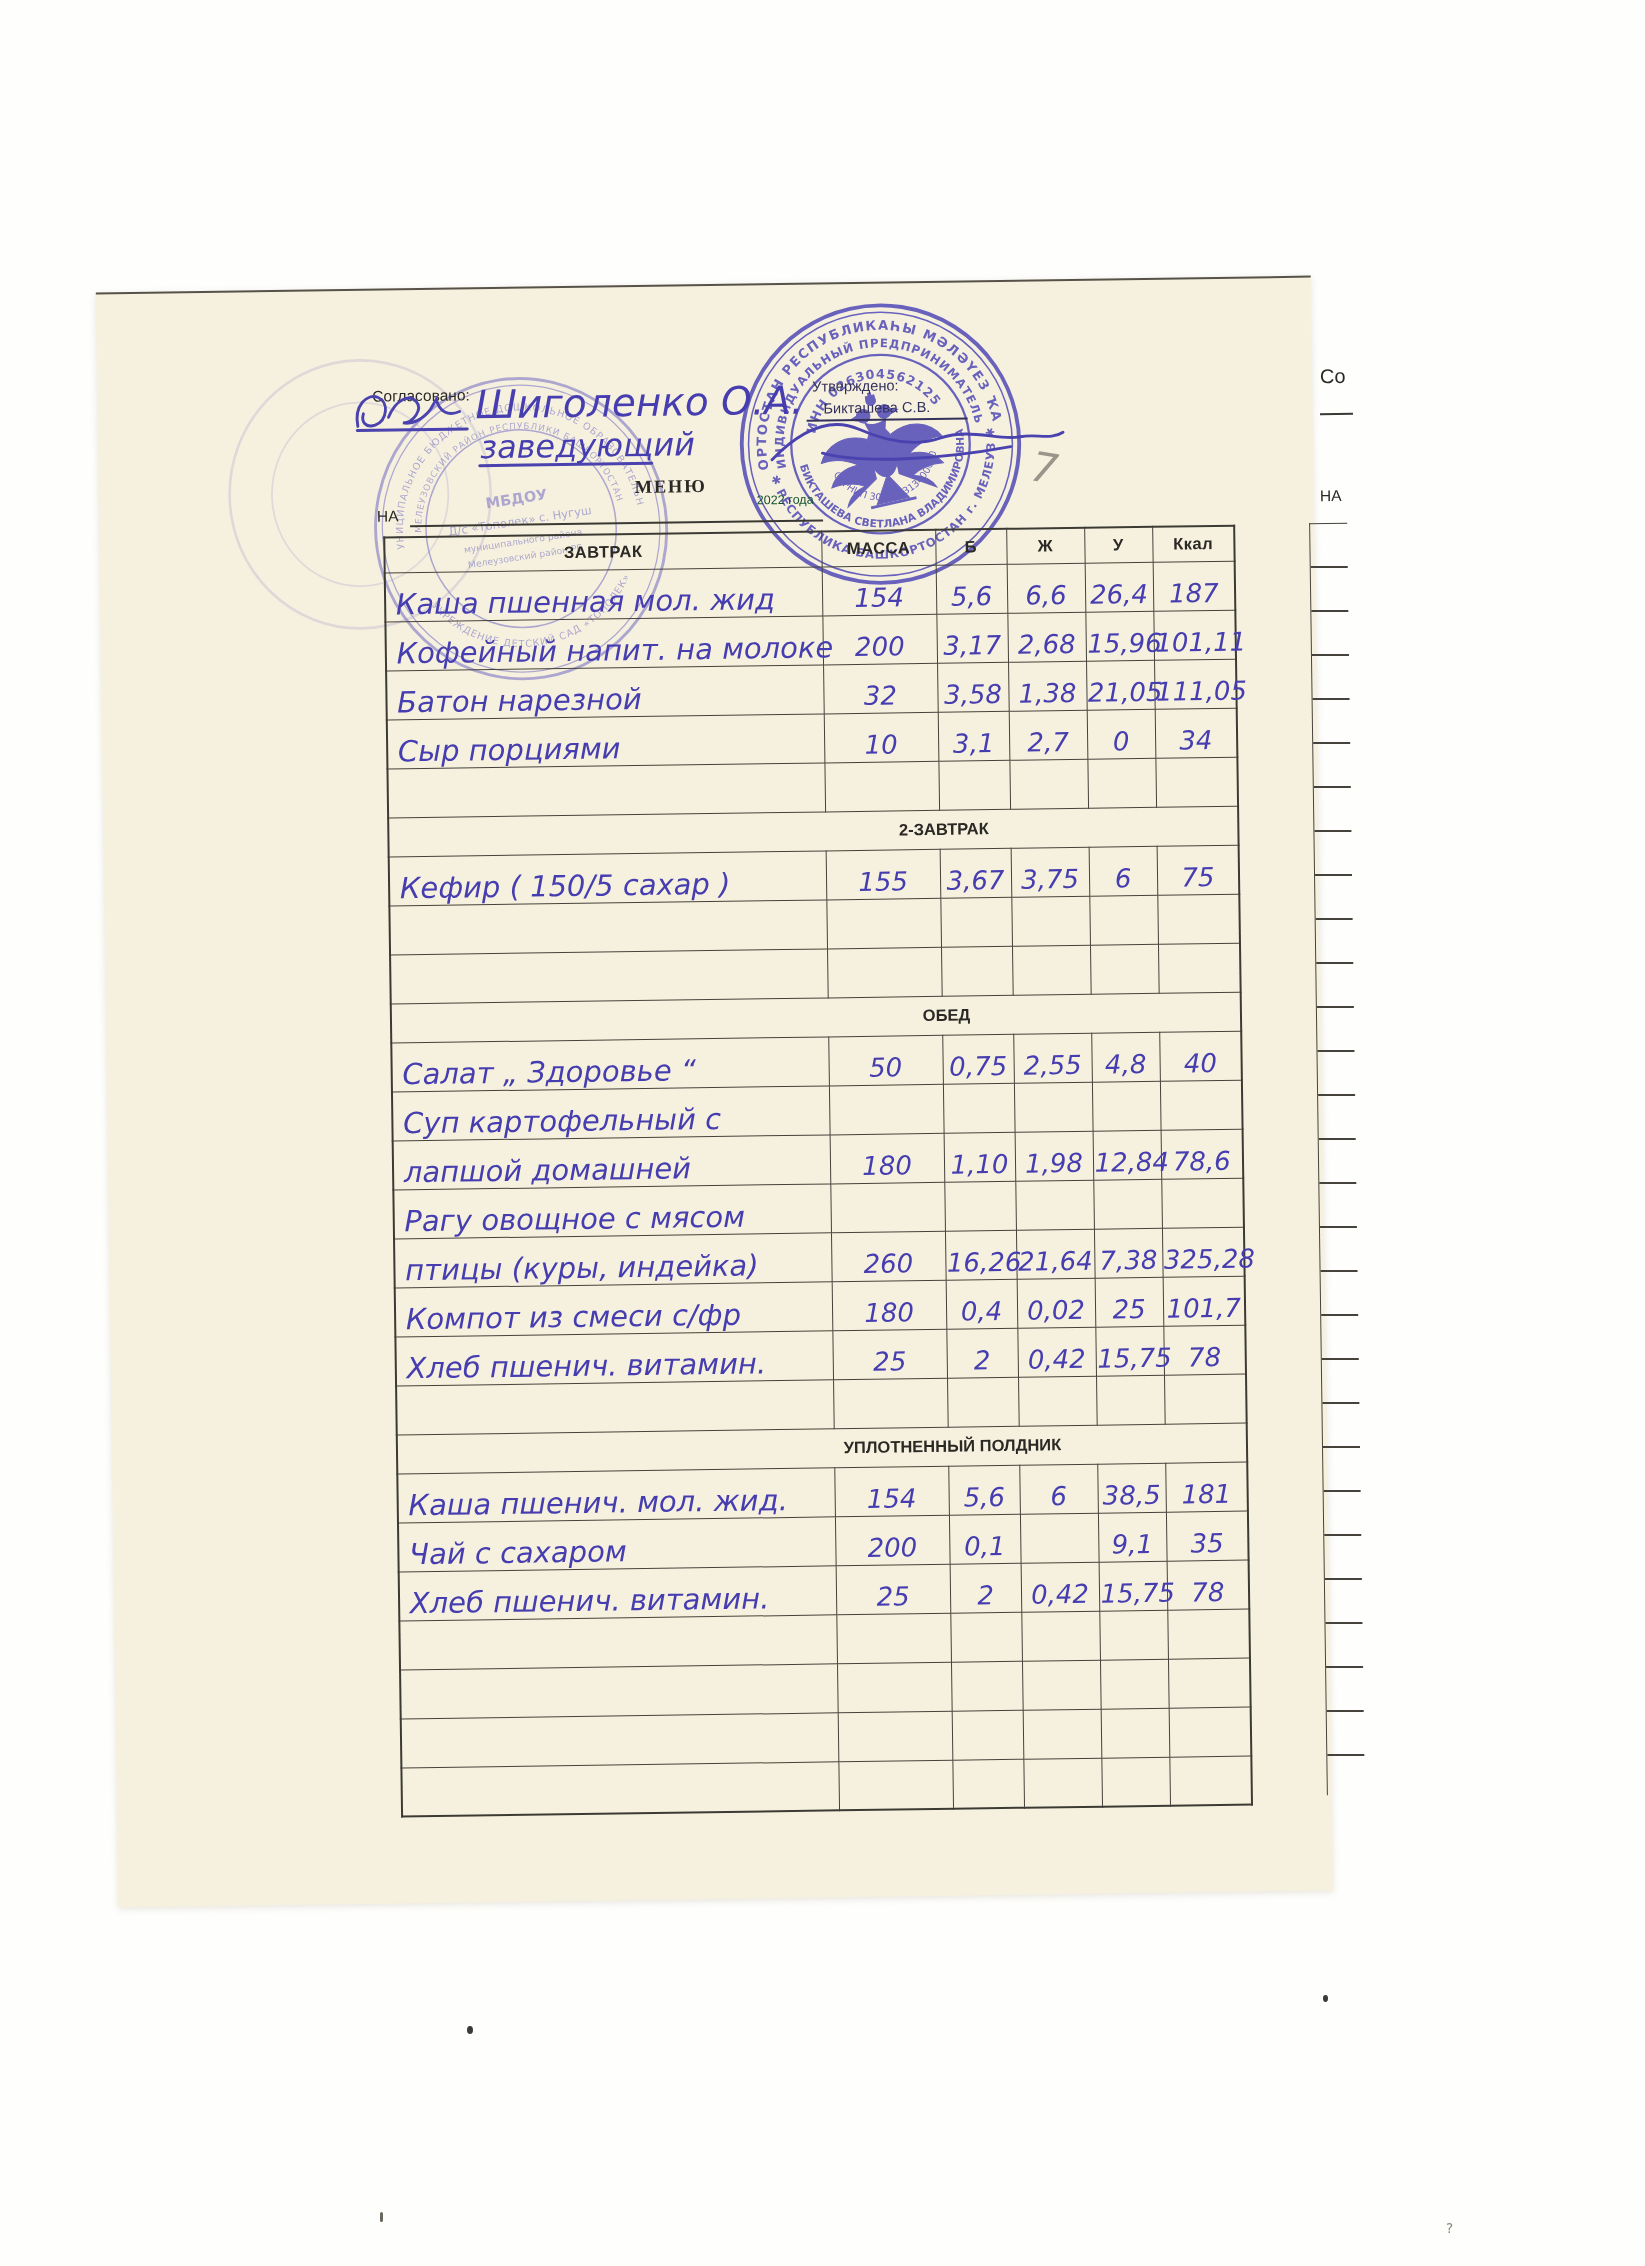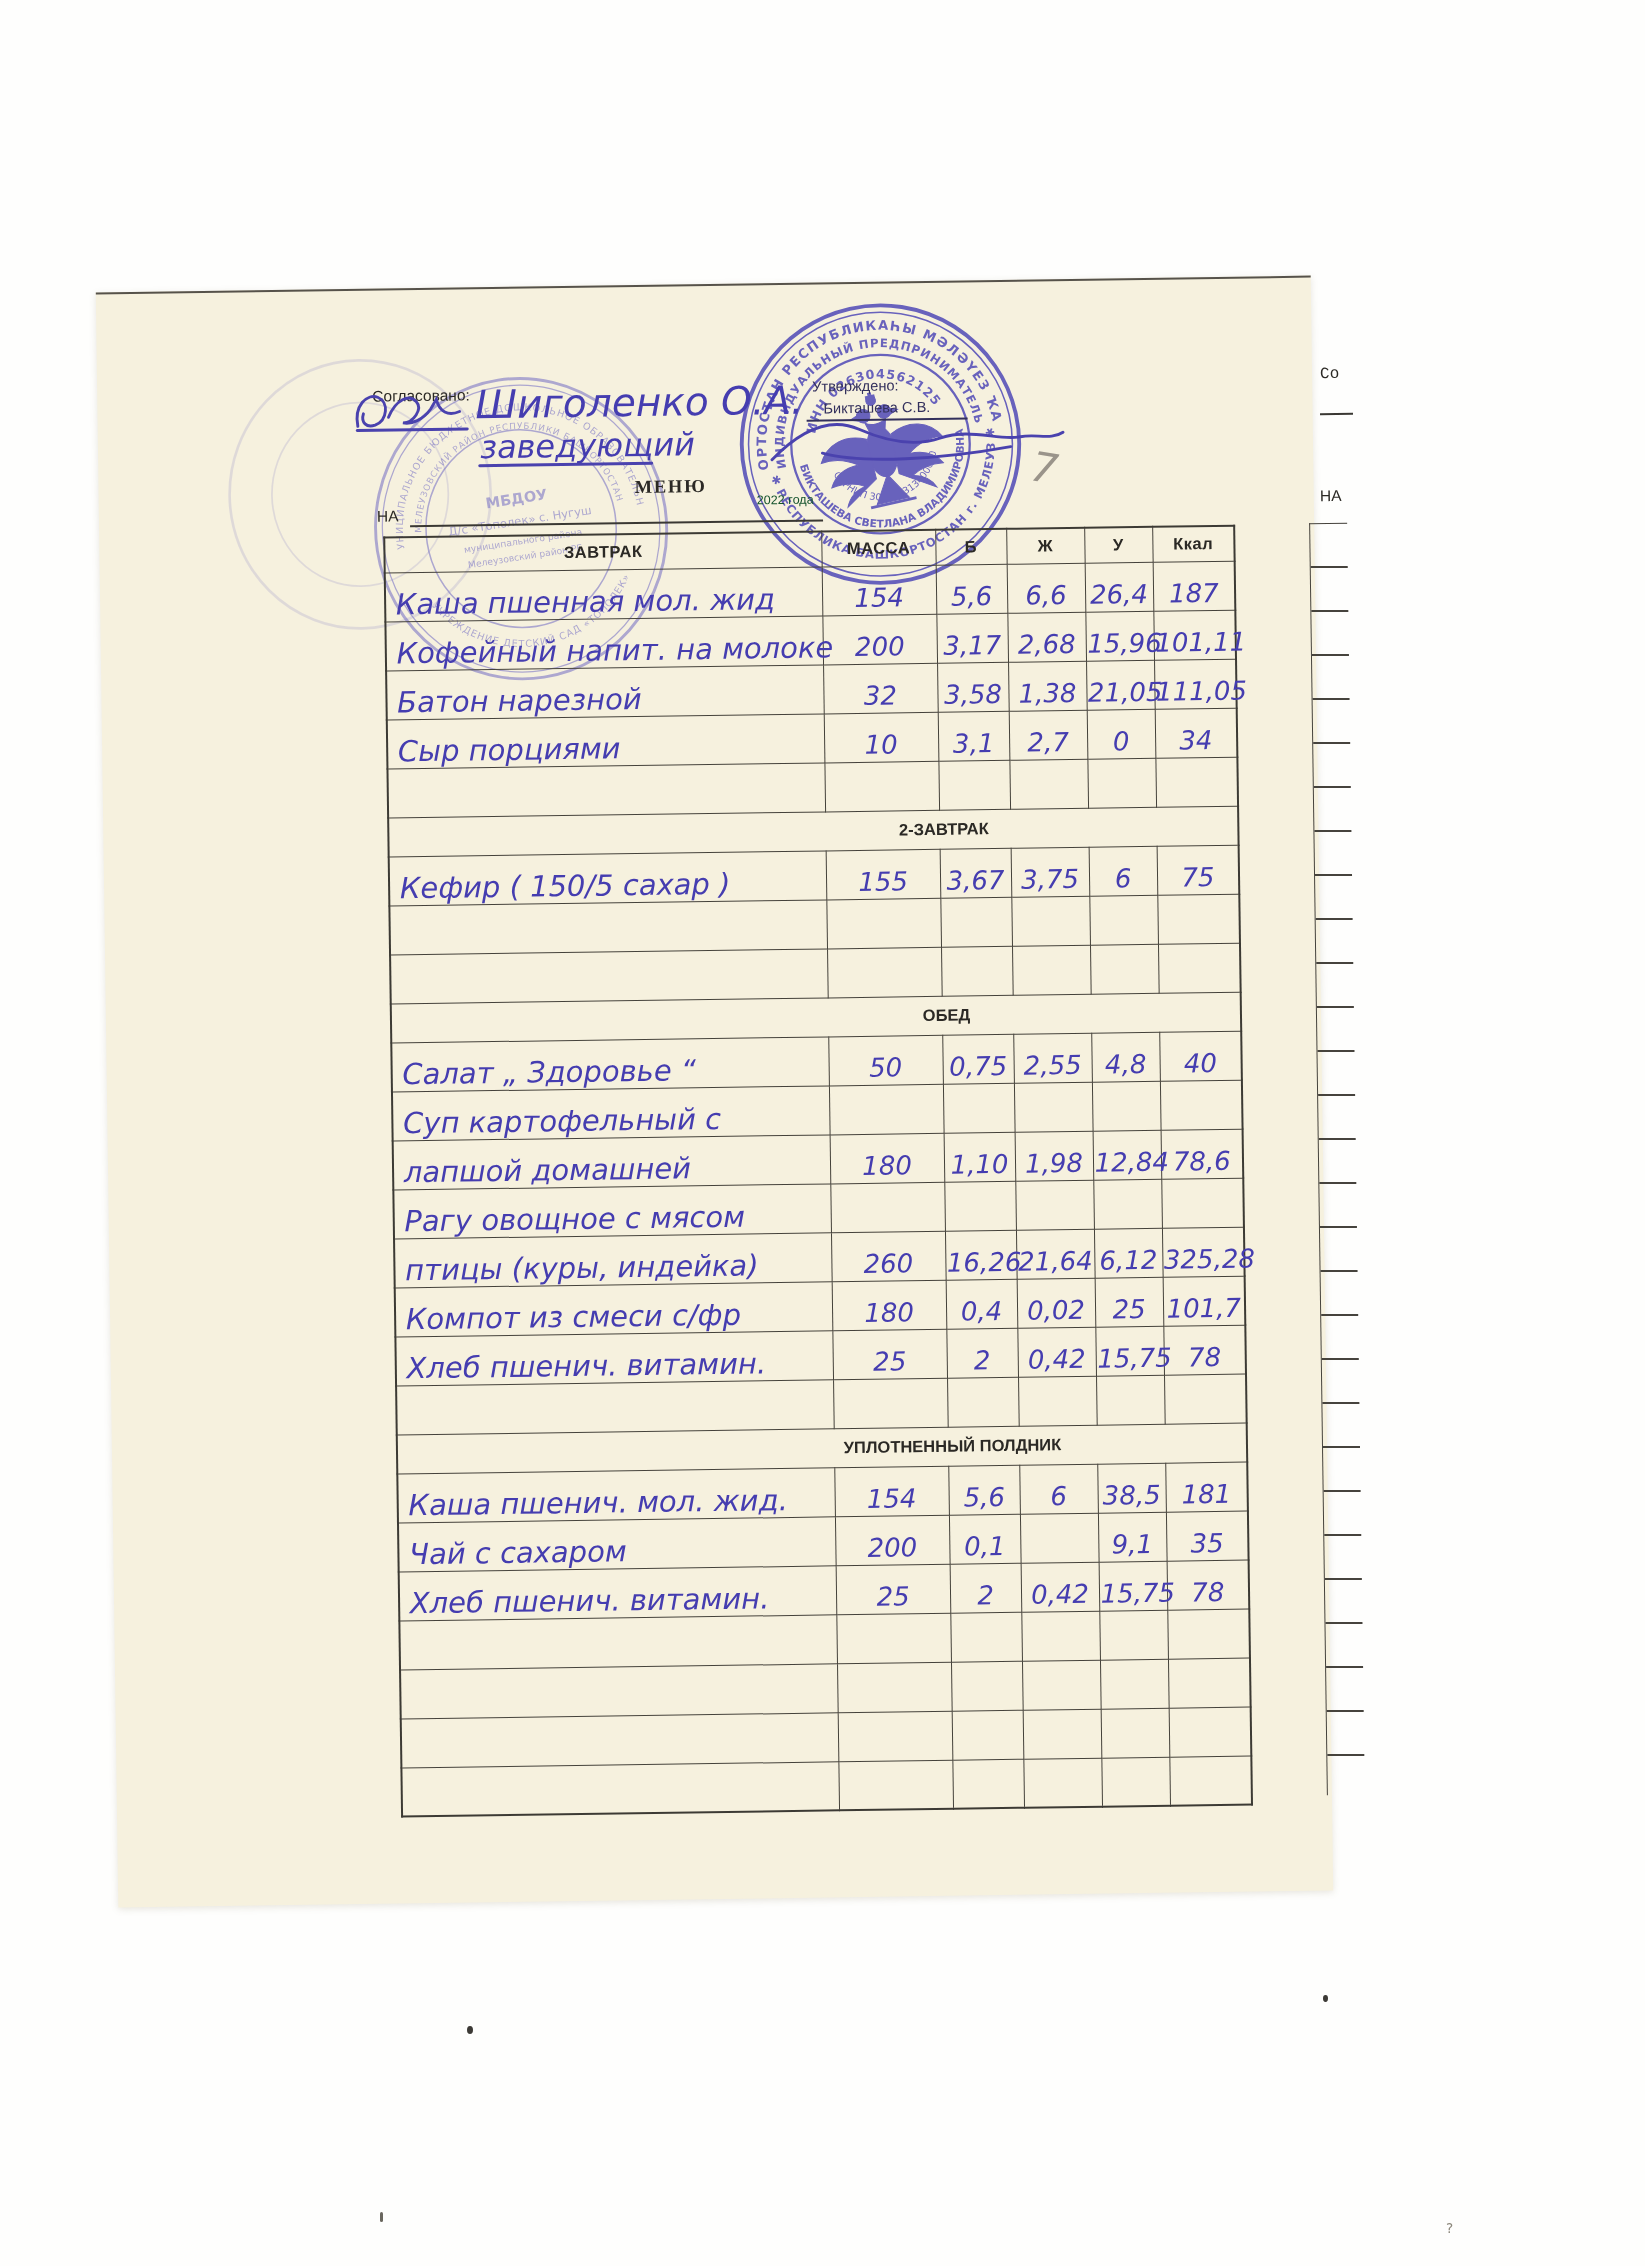--- a/index.html
+++ b/index.html
@@ -261,21 +261,21 @@
             <td class="num hw"></td>
             <td class="num hw"></td>
             <td class="num hw"></td>
             <td class="num hw"></td>
           </tr>
           <tr>
             <td class="dish hw">птицы (куры, индейка)</td>
             <td class="num hw">260</td>
             <td class="num hw">16,26</td>
             <td class="num hw">21,64</td>
-            <td class="num hw">6,12</td>
+            <td class="num hw">7,38</td>
             <td class="num hw">325,28</td>
           </tr>
           <tr>
             <td class="dish hw">Компот из смеси с/фр</td>
             <td class="num hw">180</td>
             <td class="num hw">0,4</td>
             <td class="num hw">0,02</td>
             <td class="num hw">25</td>
             <td class="num hw">101,7</td>
           </tr>
@@ -351,21 +351,21 @@
             <td class="num hw"></td>
             <td class="num hw"></td>
             <td class="num hw"></td>
             <td class="num hw"></td>
             <td class="num hw"></td>
           </tr>
         </tbody>
     </table>
   </div>
 
-  <div class="p2 abs print" style="left:1320px;top:365px;font-size:16px;width:25px;overflow:hidden;font-family:Liberation Mono, monospace;">Со</div>
+  <div class="p2 abs print" style="left:1320px;top:365px;font-size:20px;width:25px;overflow:hidden;">Со</div>
   <div class="thinline p2" style="left:1320px;top:413px;width:33px;"></div>
   <div class="p2 abs print" style="left:1320px;top:487px;font-size:15.5px;">НА</div>
   <div class="p2-table"></div>
 
   <div class="speck" style="left:467px;top:2026px;width:5.8px;height:7.8px;"></div>
   <div class="speck" style="left:1323px;top:1995px;width:4.9px;height:6.8px;"></div>
   <div class="speck" style="left:380px;top:2212px;width:2.9px;height:9.7px;border-radius:1.9px;background:#6a675f;"></div>
   <div class="abs" style="left:1446px;top:2220px;font-size:13.6px;color:#8d887c;font-family:'DejaVu Sans',sans-serif;">?</div>
 </div>
 

